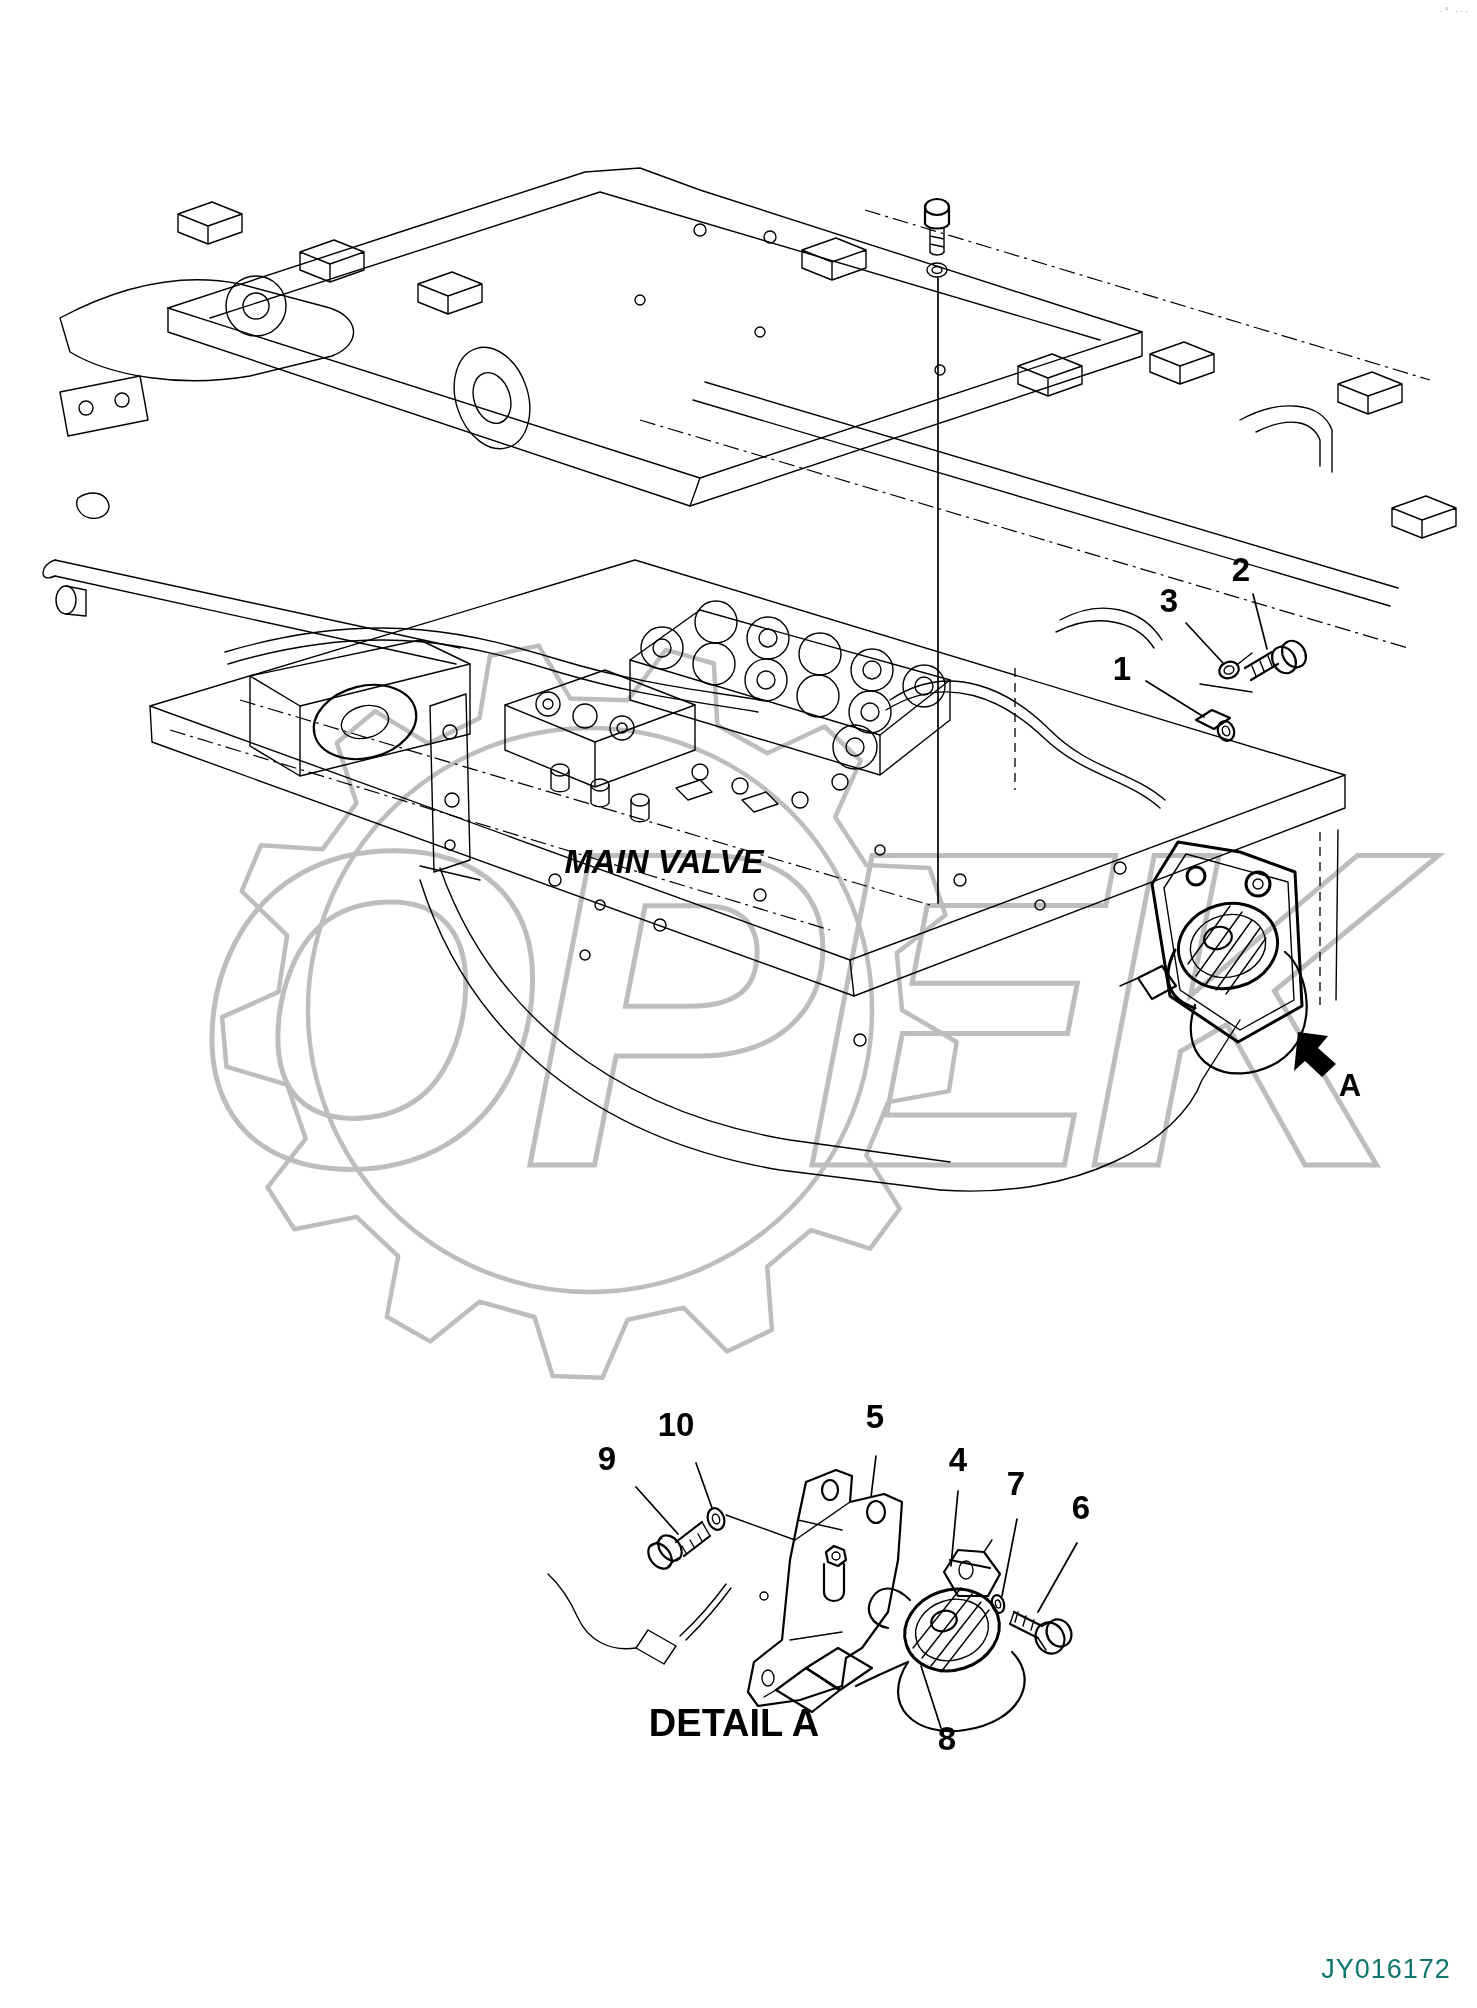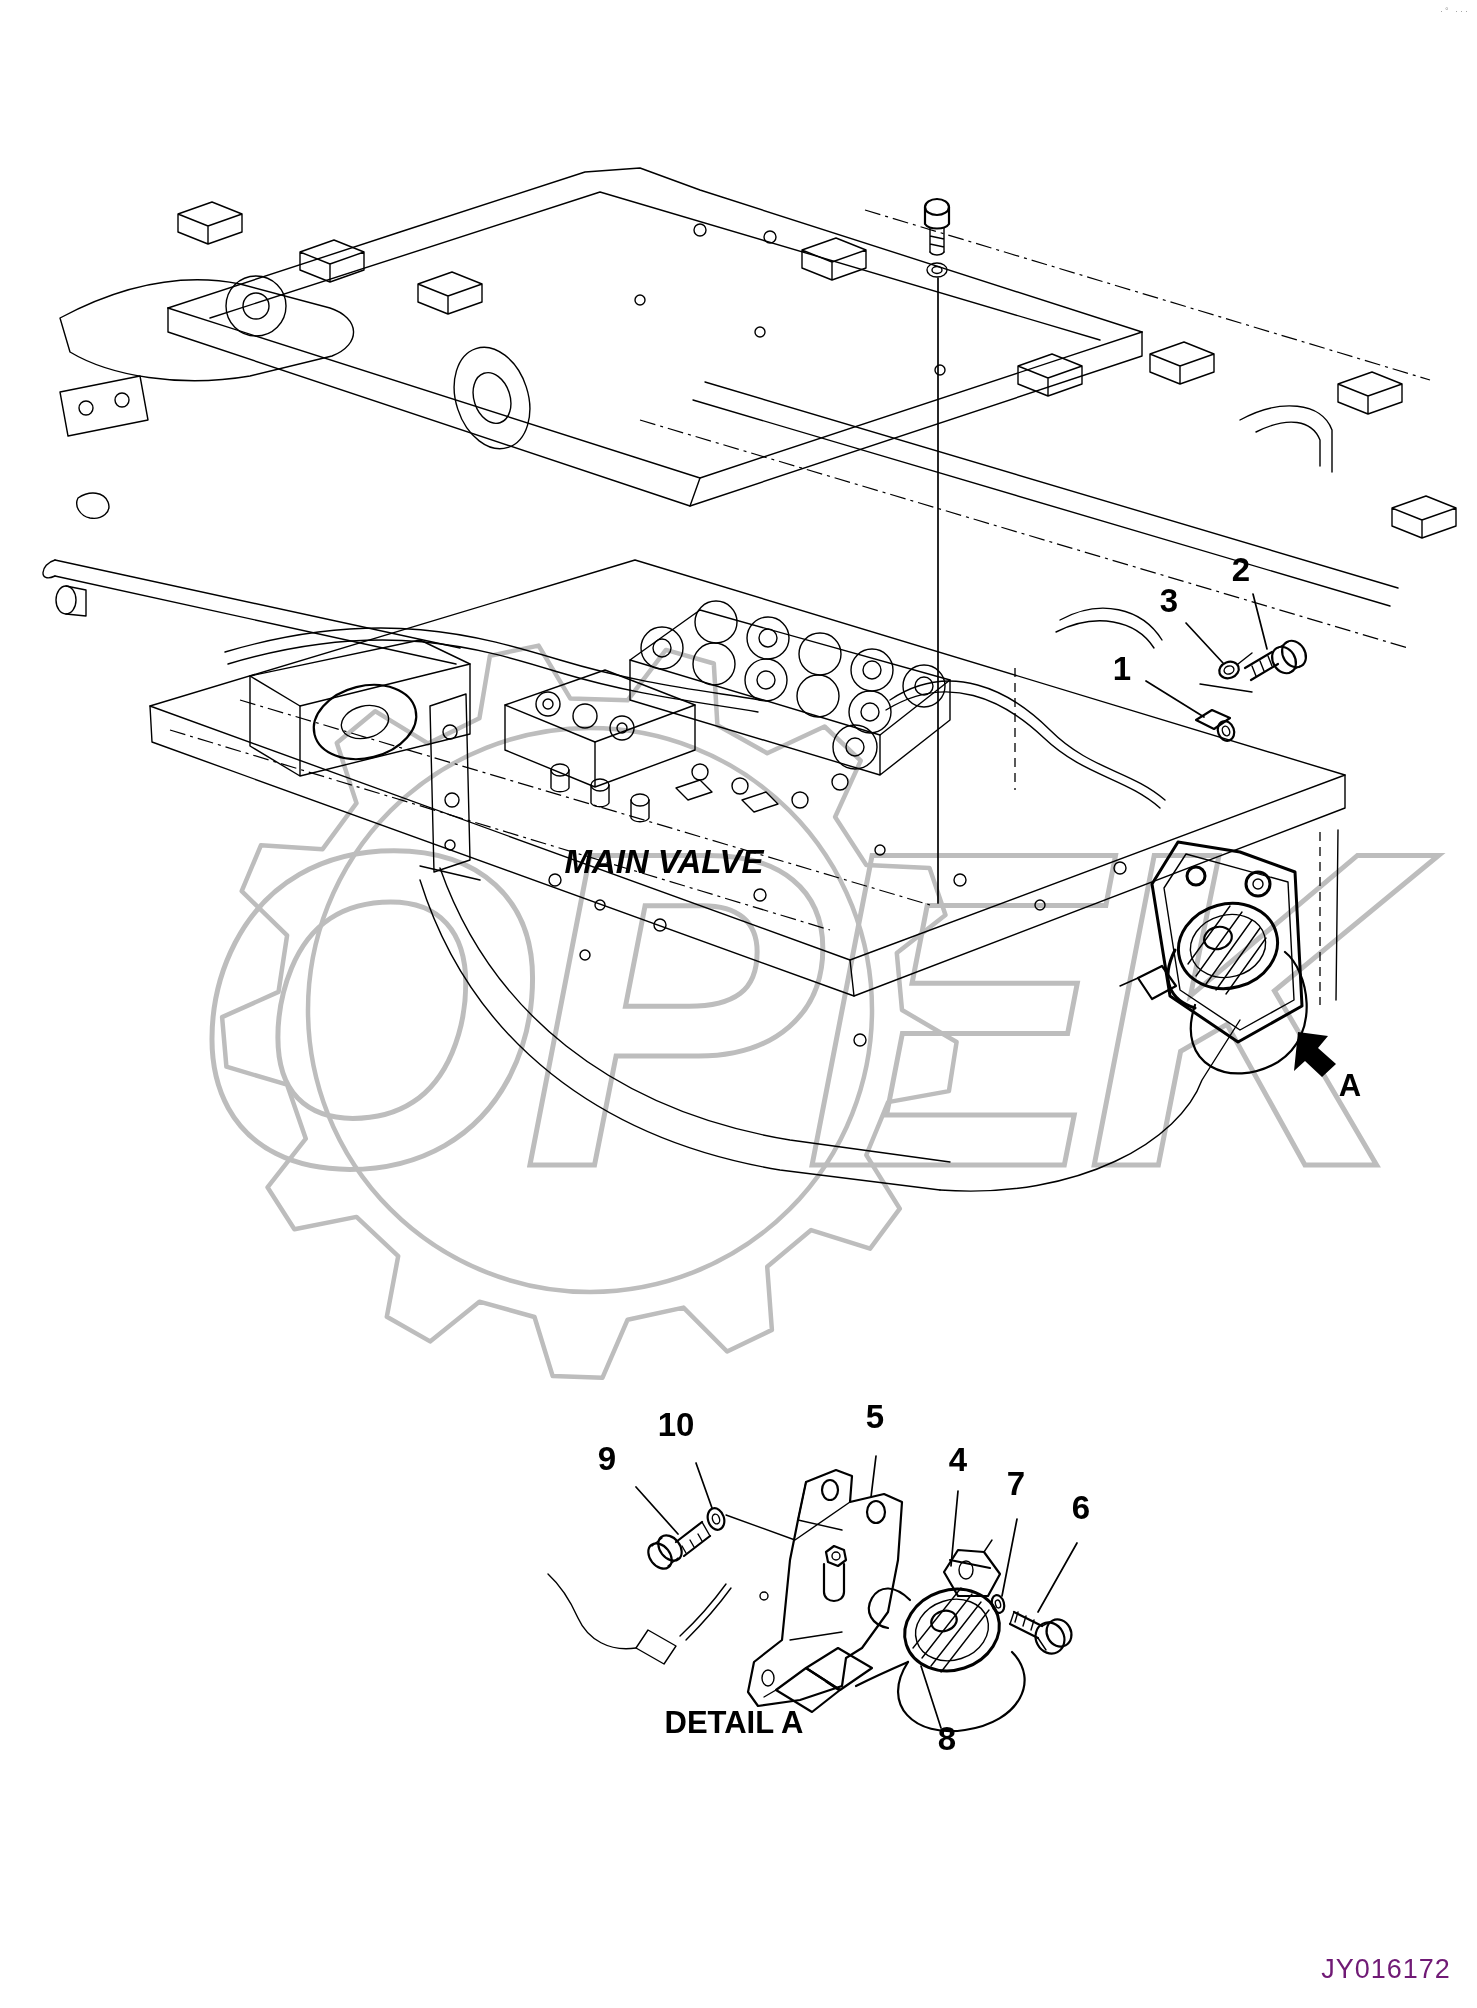--- a/index.html
+++ b/index.html
@@ -4,22 +4,22 @@
 <style>
   html,body{margin:0;padding:0;background:#fff;}
   .page{position:relative;width:1477px;height:2008px;background:#ffffff;overflow:hidden;
         font-family:"Liberation Sans",sans-serif;color:#000;}
   svg{position:absolute;left:0;top:0;}
   .lbl{position:absolute;transform:translate(-50%,-50%);white-space:nowrap;
        font-weight:700;color:#000;}
   .title-lbl{font-size:33px;letter-spacing:0px;font-style:italic;}
   .callout{font-size:33px;}
   .arrow-lbl{font-size:31px;}
-  .detail-title{font-size:31px;}
-  .doc-number{font-size:27px;font-weight:400;letter-spacing:1px;color:#701a75;}
+  .detail-title{font-size:38px;}
+  .doc-number{font-size:27px;font-weight:400;letter-spacing:1px;color:#0f766e;}
   .corner-marks{font-size:9px;font-weight:400;color:#9a9a9a;letter-spacing:2px;}
   
   .k  {stroke:#000;fill:none;stroke-width:1.4;stroke-linejoin:round;stroke-linecap:round;}
   .k2 {stroke:#000;fill:none;stroke-width:2.2;stroke-linejoin:round;stroke-linecap:round;}
   .k3 {stroke:#000;fill:none;stroke-width:3;stroke-linejoin:round;stroke-linecap:round;}
   .ld {stroke:#000;fill:none;stroke-width:1.7;stroke-linecap:round;}
   .dd {stroke:#000;fill:none;stroke-width:1.2;stroke-dasharray:16 5 3 5;}
   .dsh{stroke:#000;fill:none;stroke-width:1.3;stroke-dasharray:9 6;}
   .wm {stroke:#bdbdbd;fill:none;stroke-width:4.5;stroke-linejoin:round;}
   .wmt{stroke:#bdbdbd;fill:none;stroke-width:5;

